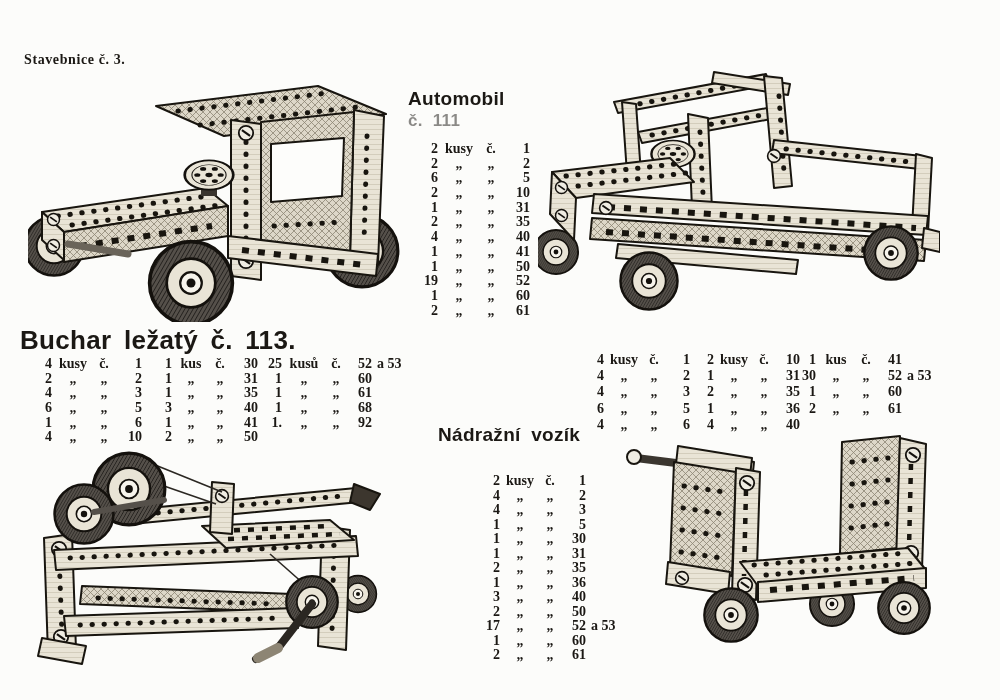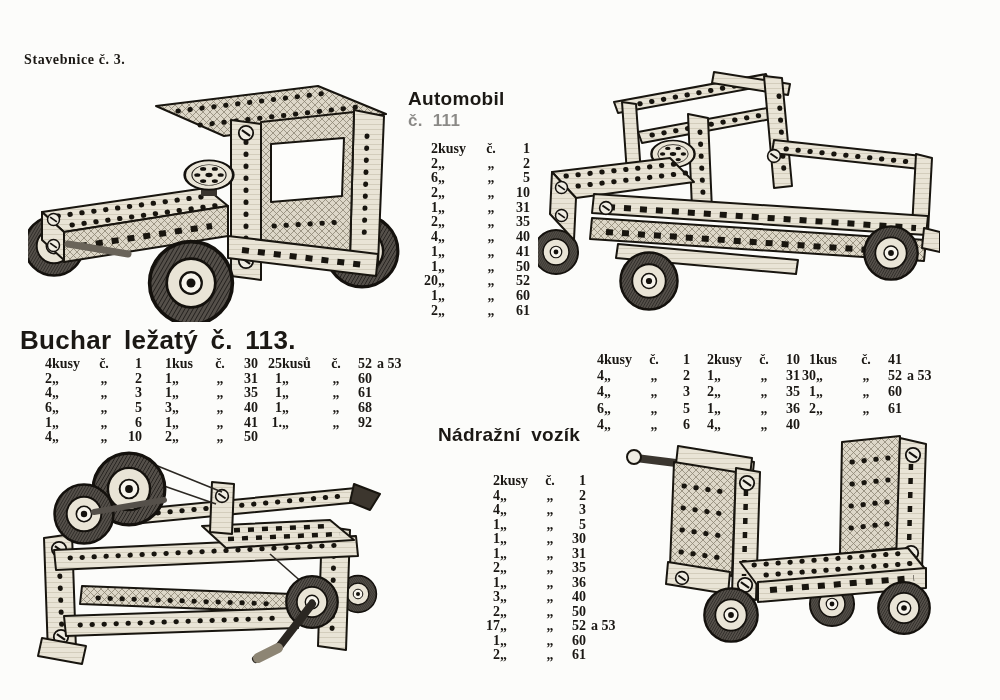--- a/index.html
+++ b/index.html
@@ -13,21 +13,21 @@
   .t111-2 { left:408px; top:111px; width:124px; font-size:17px; opacity:0.5; }
   .t112   { left:580px; top:324px; width:350px; font-size:20px; }
   .t113   { left:20px;  top:325px; width:356px; font-size:26px; }
   .t114-1 { left:438px; top:424px; width:184px; font-size:19px; }
   .t114-2 { left:438px; top:447px; width:184px; font-size:17px; }
 
   .plist { position:absolute; font-size:14px; font-weight:700; }
   .prow  { display:grid; }
   .pc    { white-space:nowrap; }
   .pc.q  { text-align:right; }
-  .pc.u  { text-align:left; }
+  .pc.u  { text-align:center; }
   .pc.c  { text-align:center; }
   .pc.n  { text-align:right; }
   .pc.s  { text-align:left; padding-left:5px; }
 
   .l111 { left:404px; top:142px; }
   .l111 .prow { grid-template-columns:34px 42px 22px 28px auto; height:14.7px; line-height:14.7px; }
 
   .l112c1 { left:582px; top:352px; }
   .l112c2 { left:692px; top:352px; }
   .l112c3 { left:786px; top:352px; }
@@ -161,21 +161,21 @@
         <span class="pc s"></span>
       </div>
       <div class="prow">
         <span class="pc q">1</span>
         <span class="pc u">„</span>
         <span class="pc c">„</span>
         <span class="pc n">50</span>
         <span class="pc s"></span>
       </div>
       <div class="prow">
-        <span class="pc q">20</span>
+        <span class="pc q">19</span>
         <span class="pc u">„</span>
         <span class="pc c">„</span>
         <span class="pc n">52</span>
         <span class="pc s"></span>
       </div>
       <div class="prow">
         <span class="pc q">1</span>
         <span class="pc u">„</span>
         <span class="pc c">„</span>
         <span class="pc n">60</span>

